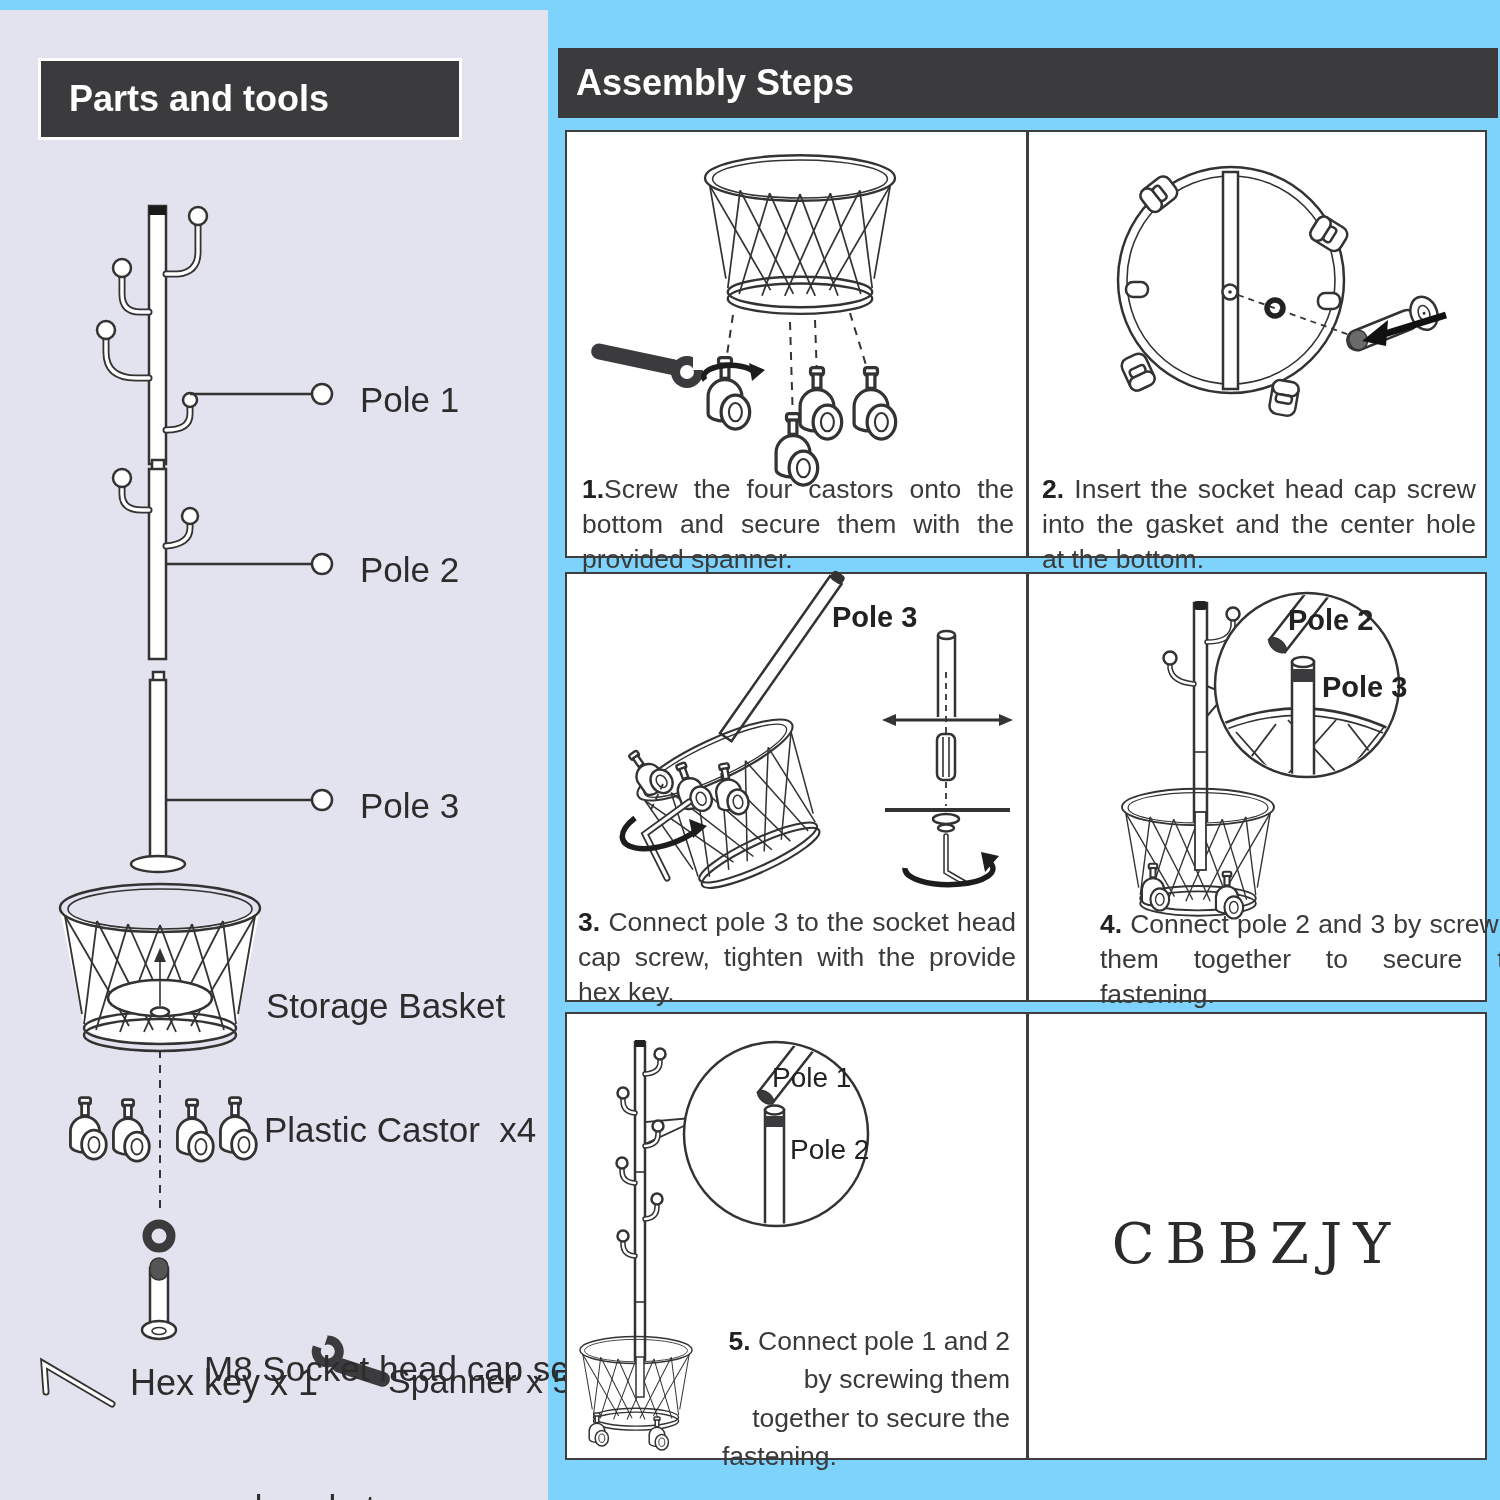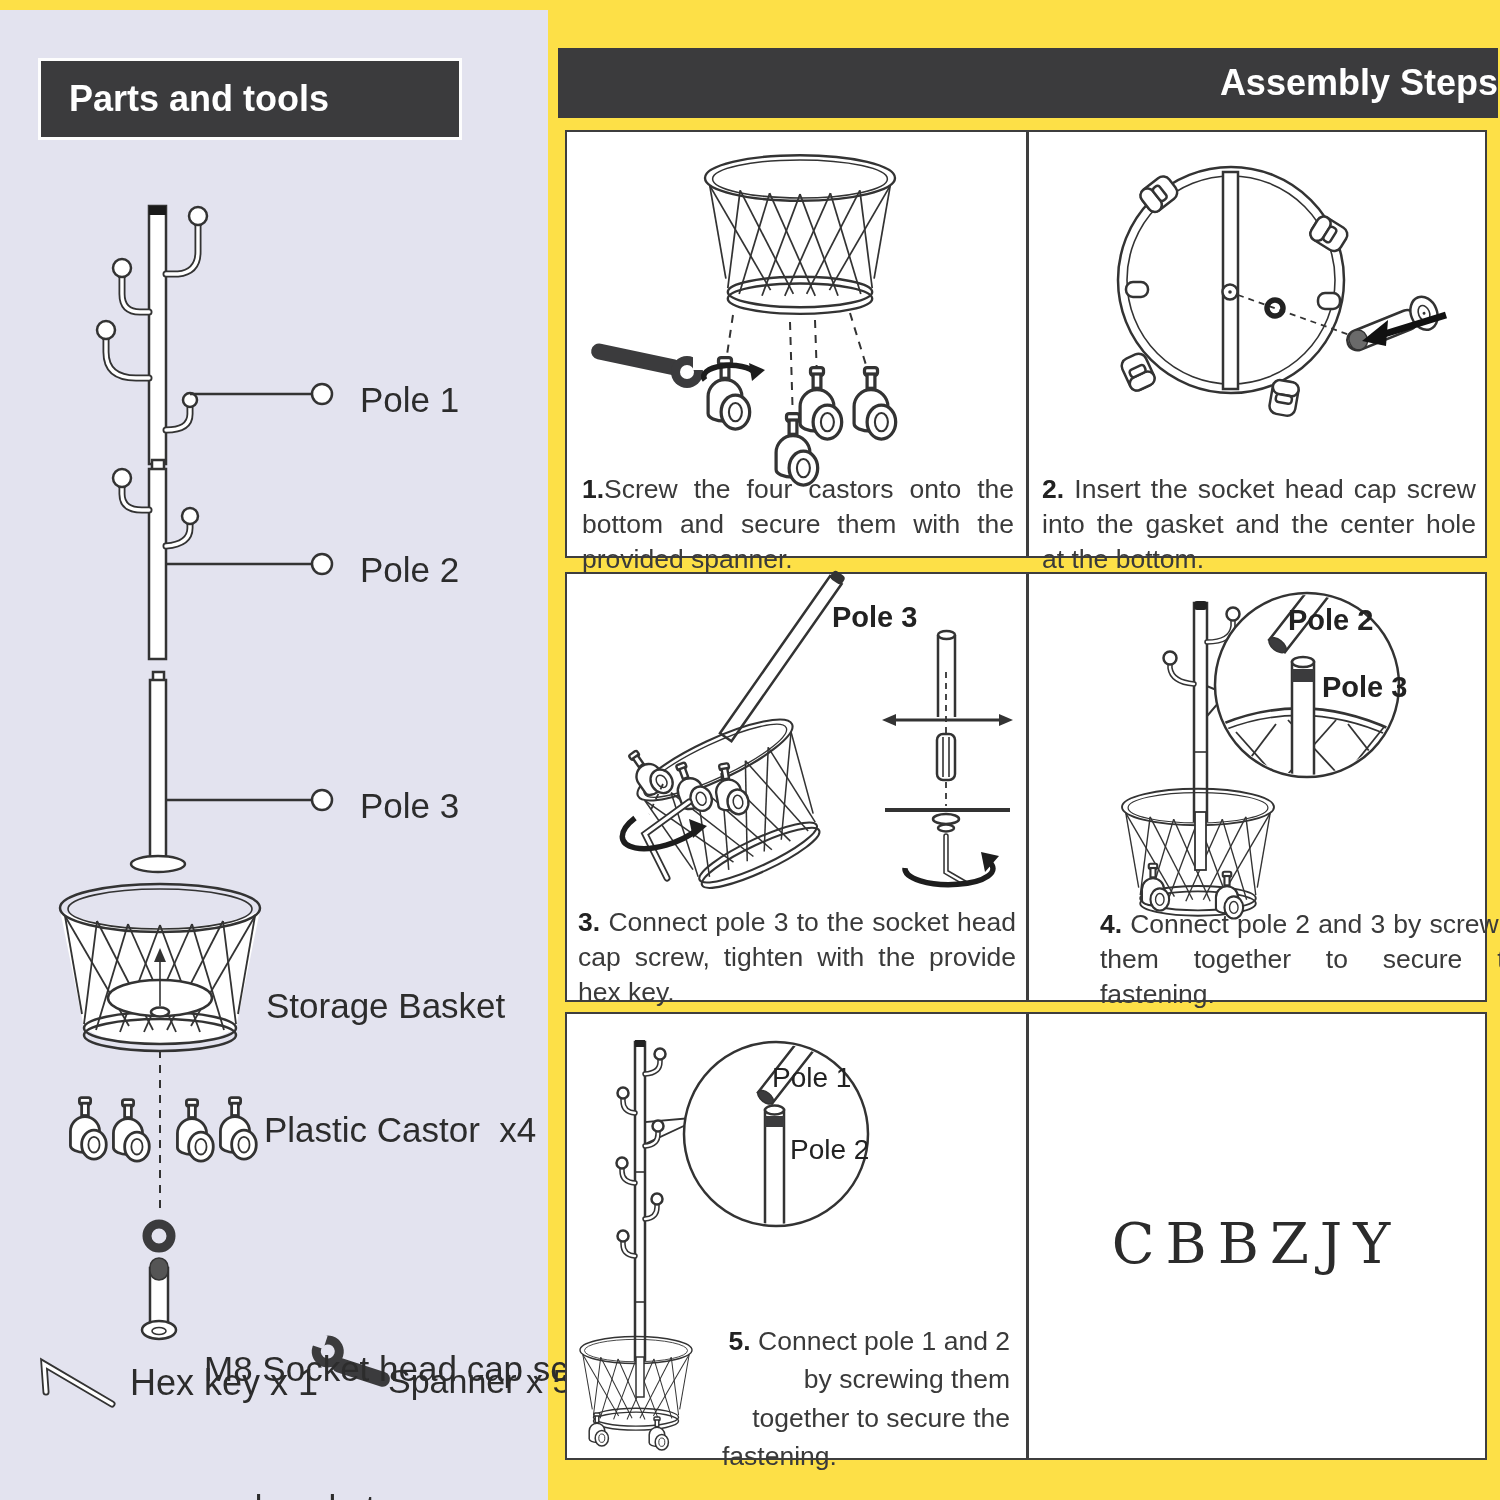--- a/index.html
+++ b/index.html
@@ -1,23 +1,23 @@
 <!DOCTYPE html>
 <html><head>
 <meta charset="utf-8">
 <style>
   html,body{margin:0;padding:0;background:#fff;}
-  #page{position:relative;width:1500px;height:1500px;background:#fde047;overflow:hidden;
+  #page{position:relative;width:1500px;height:1500px;background:#7dd3fc;overflow:hidden;
         font-family:"Liberation Sans",sans-serif;color:#2e2e2e;}
   
   #left-panel{position:absolute;left:0;top:10px;width:548px;height:1490px;background:#e3e3ef;}
   .hdr{position:absolute;background:#3b3b3d;color:#fff;font-weight:bold;font-size:36px;
        display:flex;align-items:center;box-sizing:border-box;border:3px solid #fdfdfd;}
   #parts-hdr{left:38px;top:48px;width:424px;height:82px;padding-left:28px;}
-  #steps-hdr{left:558px;top:48px;width:940px;height:70px;padding-left:30px;border:none;justify-content:flex-end;}
+  #steps-hdr{left:558px;top:48px;width:940px;height:70px;padding-left:18px;border:none;}
   .plabel{position:absolute;font-size:35px;color:#2c2c2c;white-space:pre;}
   .plabel2{line-height:1.32;}
   
   .row{position:absolute;left:565px;width:922px;border:2.5px solid #3e3e3e;box-sizing:border-box;background:#fff;}
   .vdiv{position:absolute;left:459px;top:0;bottom:0;width:2.5px;background:#3e3e3e;}
   .steptext{position:absolute;font-size:26.5px;line-height:1.32;color:#3a3a3a;
             text-align:justify;text-align-last:left;}
   .steptext .num{font-weight:bold;color:#222;}
   .anno{position:absolute;font-size:28px;color:#222;}
   .anno.b{font-weight:600;font-size:29px;}

